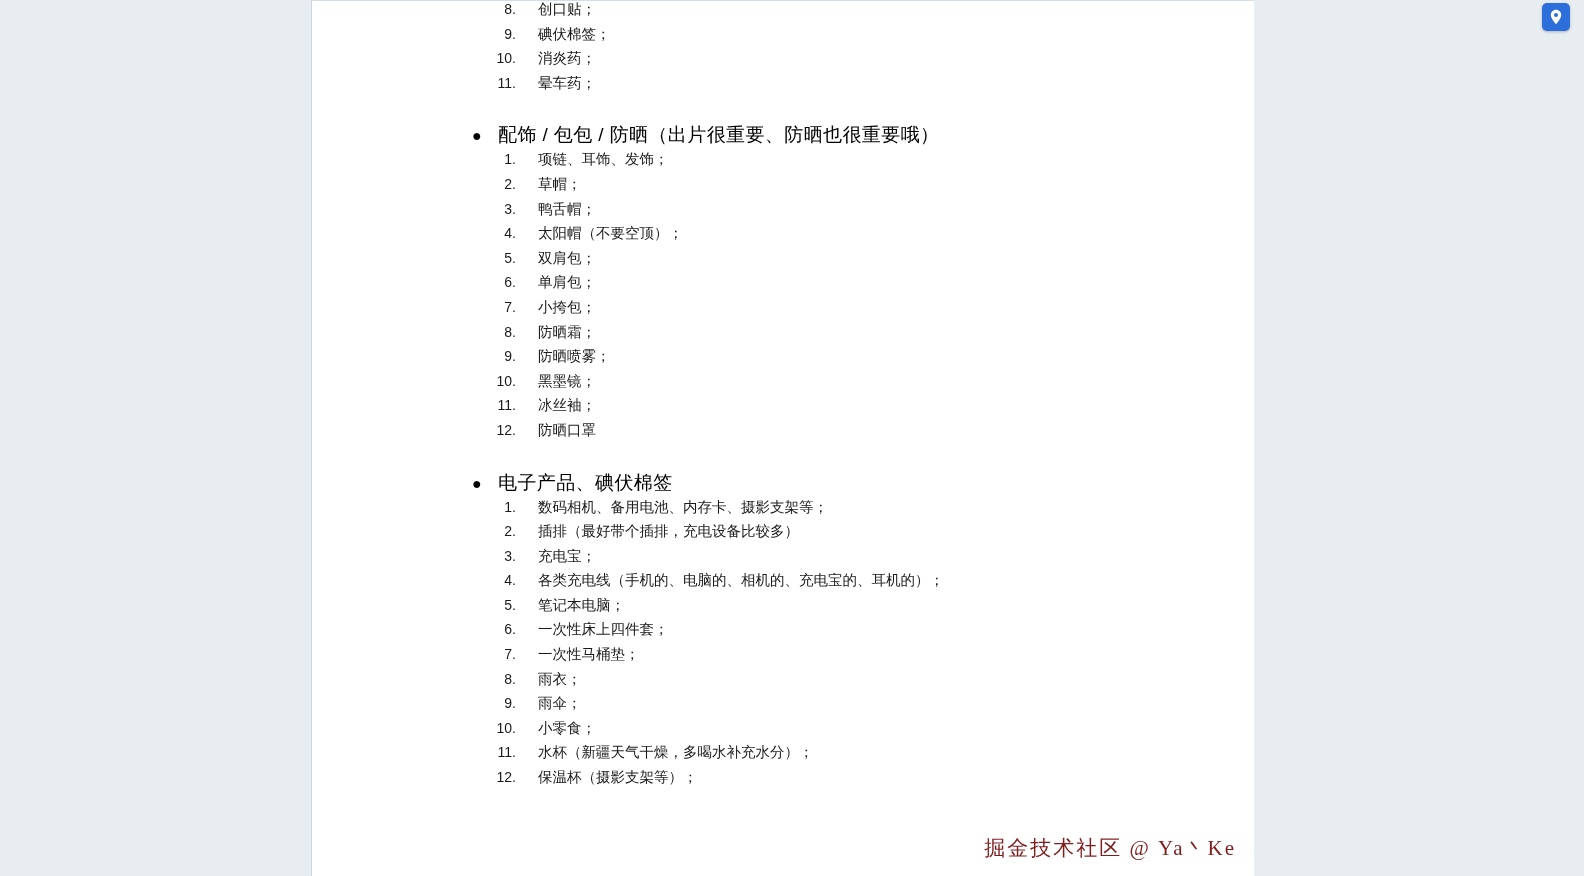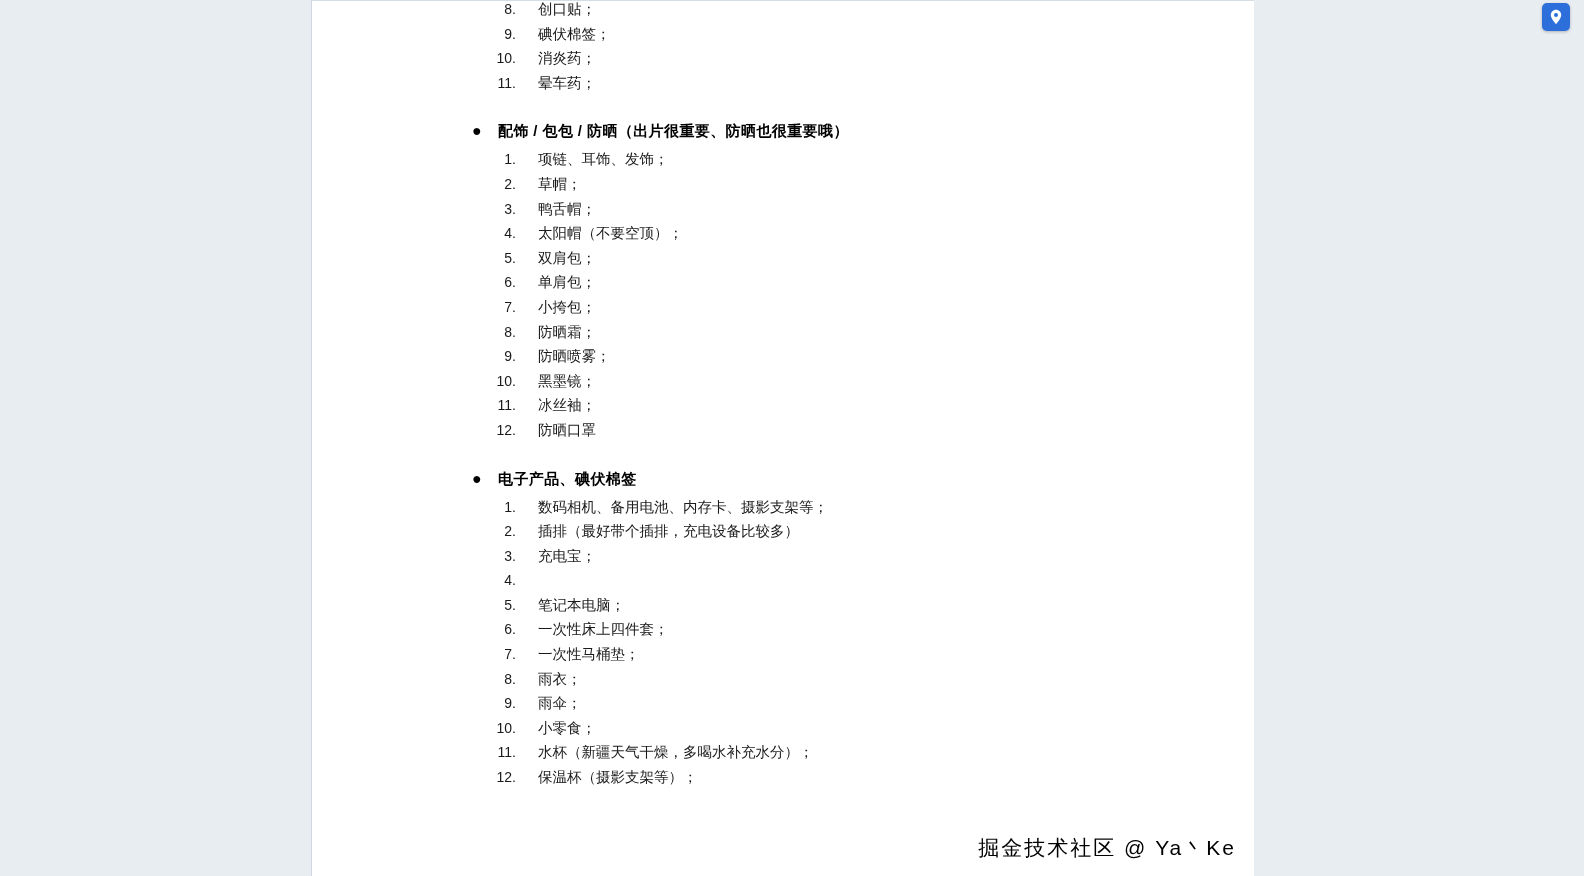--- a/index.html
+++ b/index.html
@@ -86,40 +86,40 @@
     flex: 0 0 auto;
     width: 26px;
     margin-left: -180px;
     padding-left: 168px;
     box-sizing: content-box;
     font-size: 16px;
     line-height: 1;
     color: #000;
   }
   .bullet-title {
-    font-weight: bold;
-    font-size: 15px;
+    font-weight: normal;
+    font-size: 19px;
     color: #000;
     letter-spacing: 0.4px;
     white-space: nowrap;
     text-align: right;
   }
   .bullet-list {
     margin-top: 4px;
   }
 
   
   .watermark {
     position: absolute;
     right: 18px;
     bottom: 14px;
     font-size: 21px;
-    color: #000000;
+    color: #7f1d1d;
     letter-spacing: 2px;
-    font-family: Liberation Sans, sans-serif;
+    font-family: Liberation Serif, serif;
     white-space: nowrap;
     user-select: none;
   }
 
   
   .pin-button {
     position: absolute;
     top: 3px;
     right: 14px;
     width: 28px;
@@ -241,20 +241,21 @@
           <div class="ol-item">
             <span class="ol-num">2.</span>
             <span class="ol-text">插排（最好带个插排，充电设备比较多）</span>
           </div>
           <div class="ol-item">
             <span class="ol-num">3.</span>
             <span class="ol-text">充电宝；</span>
           </div>
           <div class="ol-item">
             <span class="ol-num">4.</span>
+            <span class="ol-text">各类充电线（手机的、电脑的、相机的、充电宝的、耳机的）；</span>
           </div>
           <div class="ol-item">
             <span class="ol-num">5.</span>
             <span class="ol-text">笔记本电脑；</span>
           </div>
           <div class="ol-item">
             <span class="ol-num">6.</span>
             <span class="ol-text">一次性床上四件套；</span>
           </div>
           <div class="ol-item">

